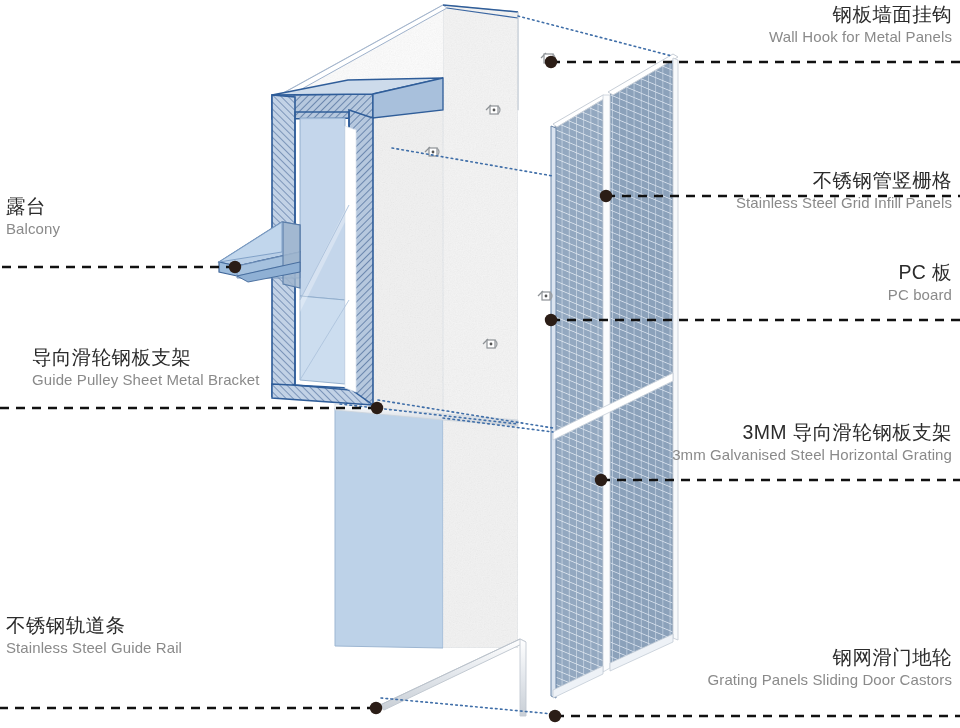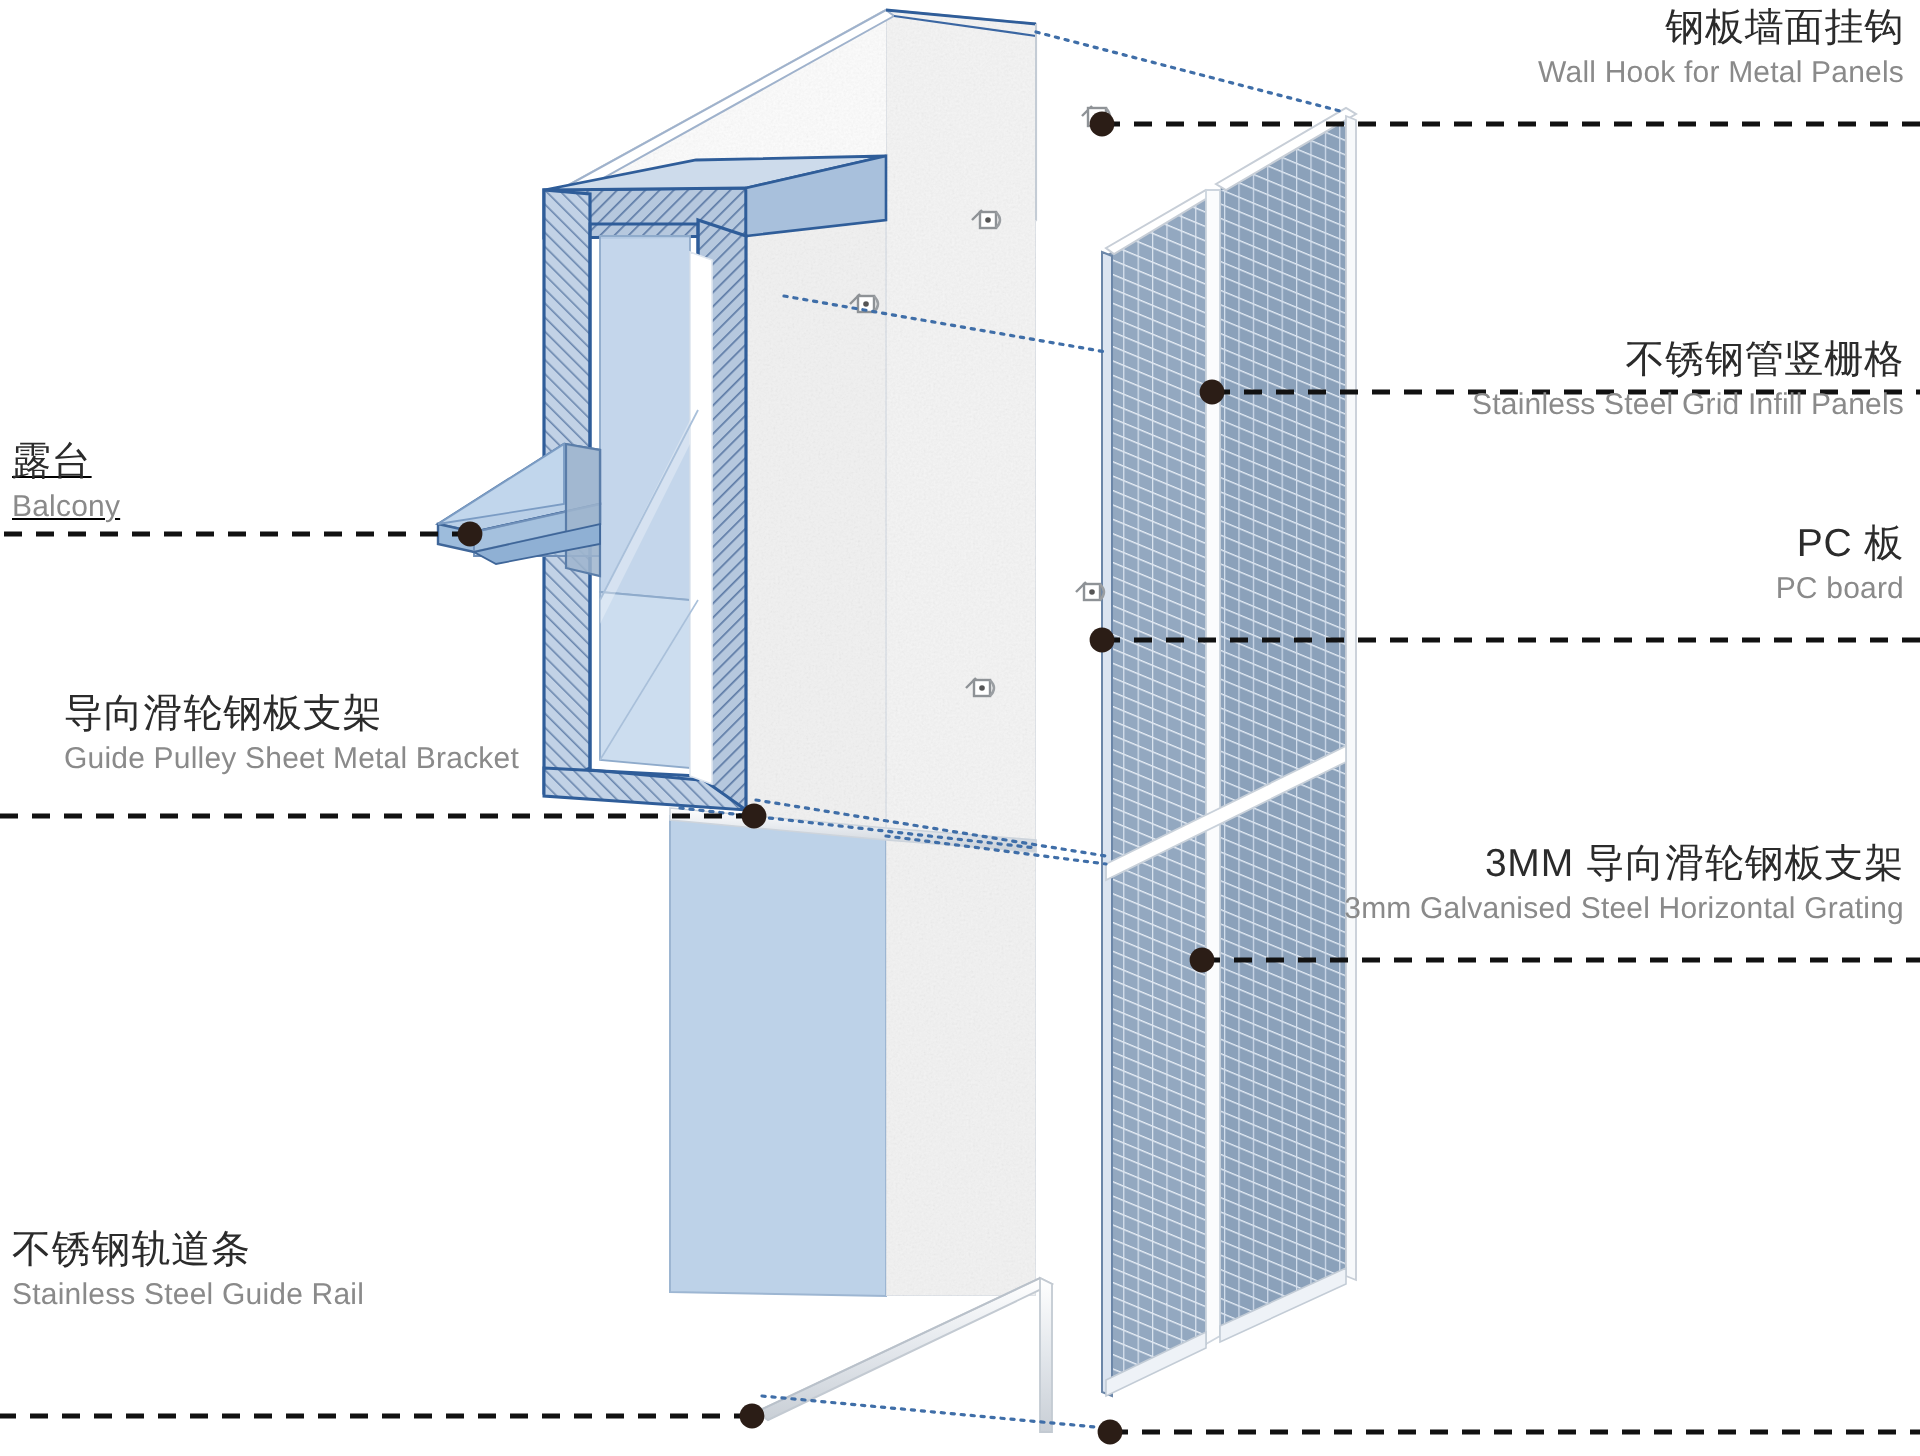--- a/index.html
+++ b/index.html
@@ -240,22 +240,26 @@
   <div class="callout right r-anchor" style="top:260px;">
     <div class="cn">PC 板</div>
     <div class="en">PC board</div>
   </div>
 
   <div class="callout right r-anchor" style="top:420px;">
     <div class="cn">3MM 导向滑轮钢板支架</div>
     <div class="en">3mm Galvanised Steel Horizontal Grating</div>
   </div>
 
-
-  <div class="callout left l-anchor" style="top:219px;text-decoration:underline;">
+  <div class="callout right r-anchor" style="top:645px;">
+    <div class="cn">钢网滑门地轮</div>
+    <div class="en">Grating Panels Sliding Door Castors</div>
+  </div>
+
+  <div class="callout left l-anchor" style="top:194px;">
     <div class="cn">露台</div>
     <div class="en">Balcony</div>
   </div>
 
   <div class="callout left l-anchor" style="top:345px;margin-left:26px;">
     <div class="cn">导向滑轮钢板支架</div>
     <div class="en">Guide Pulley Sheet Metal Bracket</div>
   </div>
 
   <div class="callout left l-anchor" style="top:613px;">

